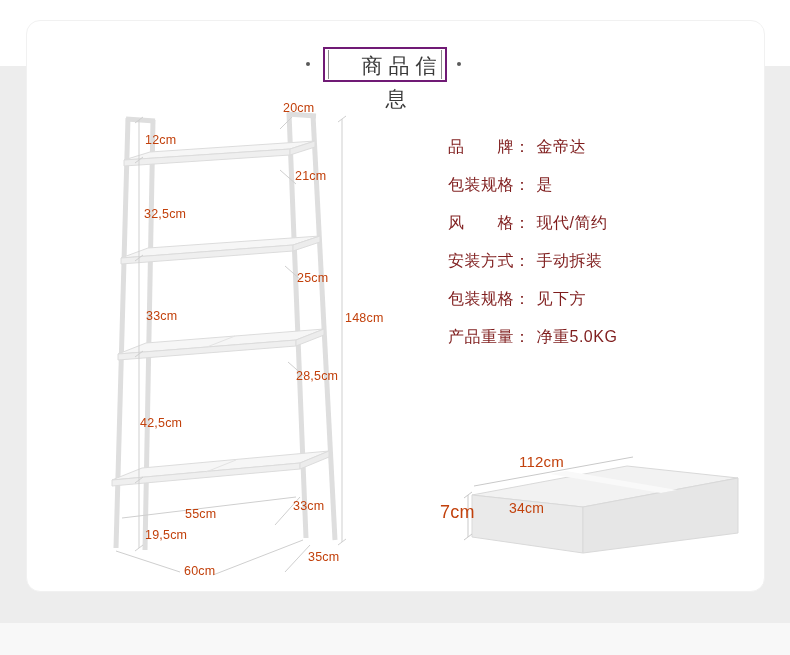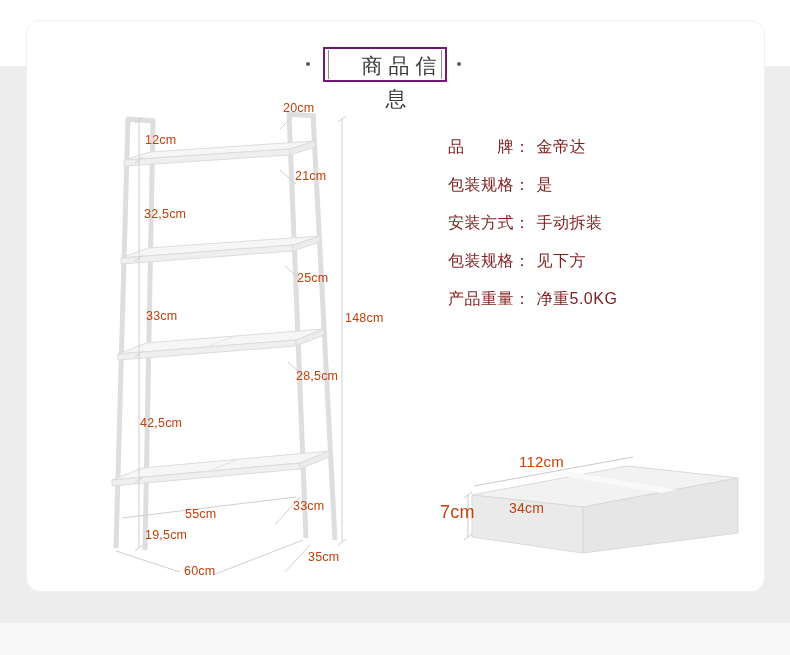--- a/index.html
+++ b/index.html
@@ -119,20 +119,23 @@
   <div class="dim" style="left:184px;top:564px">60cm</div>
 
   <div class="specs">
     <div class="spec-row">
       <span class="spec-label">品　　牌：</span><span class="spec-value">金帝达</span>
     </div>
     <div class="spec-row">
       <span class="spec-label">包装规格：</span><span class="spec-value">是</span>
     </div>
     <div class="spec-row">
+      <span class="spec-label">风　　格：</span><span class="spec-value">现代/简约</span>
+    </div>
+    <div class="spec-row">
       <span class="spec-label">安装方式：</span><span class="spec-value">手动拆装</span>
     </div>
     <div class="spec-row">
       <span class="spec-label">包装规格：</span><span class="spec-value">见下方</span>
     </div>
     <div class="spec-row">
       <span class="spec-label">产品重量：</span><span class="spec-value">净重5.0KG</span>
     </div>
   </div>
 

